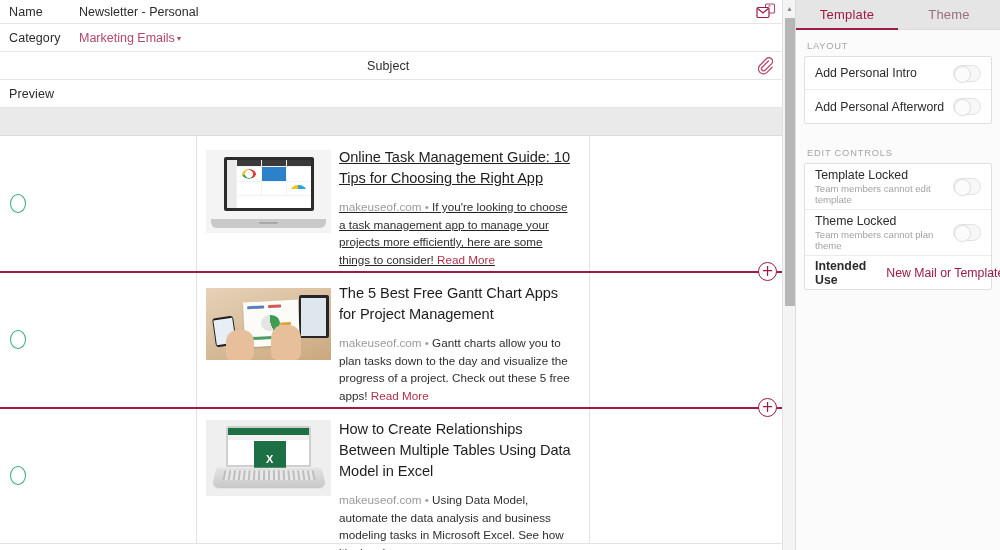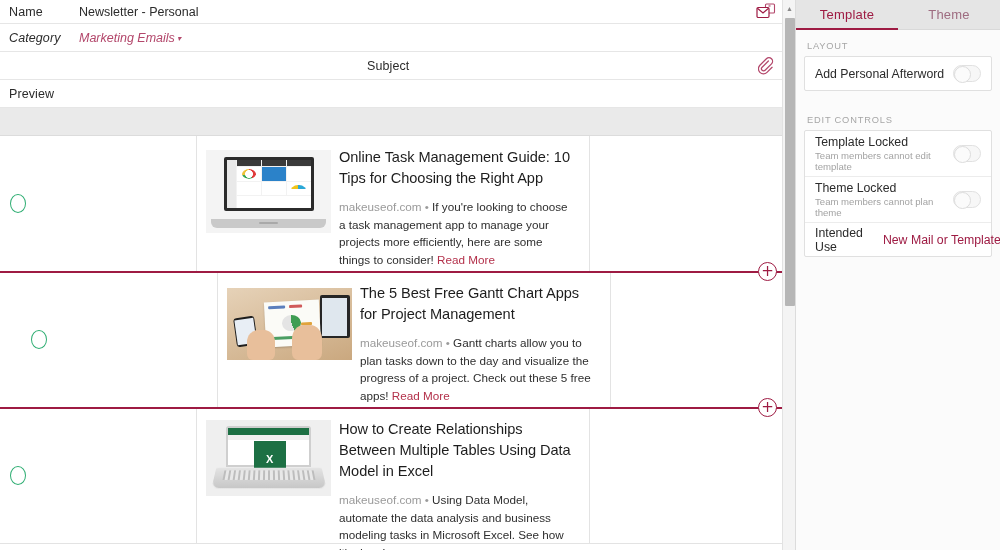--- a/index.html
+++ b/index.html
@@ -47,21 +47,21 @@
     font-size: 12.5px;
     color: #2b2b2b;
   }
   .meta-value.link {
     color: #b3476b;
     cursor: pointer;
   }
   .caret { font-size: 8px; margin-left: 2px; position: relative; top: -1px; }
 
   .row-name  { height: 24px; }
-  .row-cat   { height: 28px; font-style: italic; }
+  .row-cat   { height: 28px; }
   .row-subj  { height: 28px; justify-content: center; }
   .row-prev  { height: 28px; }
 
   
   .meta-icon {
     position: absolute;
     right: 18px;
     top: 50%;
     transform: translateY(-50%);
     width: 22px; height: 22px;
@@ -368,21 +368,21 @@
     border: 1px solid #dcdcdc;
   }
 
   .intended-val {
     color: #9e1b43;
     font-size: 12.3px;
     cursor: pointer;
     white-space: nowrap;
     margin-left: 12px;
   }
-  .intended-label { font-size: 12.3px; color: #2b2b2b; margin-right: 8px; }
+  .intended-label { font-size: 12.3px; color: #2b2b2b; margin-right: 8px; font-weight: bold; }
 
   .gap { height: 13px; }
 </style>
 </head>
 <body>
 
 <div id="app">
 
   <div id="editor">
 
@@ -446,39 +446,39 @@
                   <i></i>
                   <i>
                     <div class="gauge"></div>
                   </i>
                 <i style="grid-column: 2 / span 3;"></i>
               </div>
             </div>
             <div class="base"></div>
           </div>
         </div>
-        <div class="art-body" style="margin-left:141px;">
+        <div class="art-body" style="margin-left:141px;text-decoration:underline;">
           <div class="art-title">Online Task Management Guide: 10 Tips for Choosing the Right App</div>
           <div class="art-desc">
             <span class="art-src">makeuseof.com</span>
             <span class="art-sep">•</span>
             <span>If you're looking to choose a task management app to manage your projects more efficiently, here are some things to consider!</span>
             <span class="art-more">Read More</span>
           </div>
         </div>
       </div>
       <div class="col-right"></div>
     </div>
 
     <div class="insert-bar">
       <div class="insert-line"></div>
       <div class="insert-plus">+</div>
     </div>
 
-    <div class="block article-block" style="height:136px;padding-left:21px;">
+    <div class="block article-block" style="height:136px;">
       <div class="col-left">
         <div class="green-dot" style="top:58px;"></div>
       </div>
       <div class="col-mid">
         <div class="thumb-wrap a2">
           <div class="desk2">
             <div class="wood"></div>
             <div class="tablet"></div>
             <div class="paper">
               <div class="scribble" style="left:8%;top:8%;width:30%;height:3px;"></div>
@@ -551,20 +551,26 @@
     <div class="tabs">
       <div class="tab active">Template</div>
       <div class="tab">Theme</div>
     </div>
 
     <div class="sec-label">Layout</div>
 
     <div class="card">
       <div class="card-row">
         <div class="txt">
+          <div class="row-title">Add Personal Intro</div>
+        </div>
+        <div class="toggle"></div>
+      </div>
+      <div class="card-row">
+        <div class="txt">
           <div class="row-title">Add Personal Afterword</div>
         </div>
         <div class="toggle"></div>
       </div>
     </div>
 
     <div class="gap"></div>
 
     <div class="sec-label">Edit Controls</div>
 

